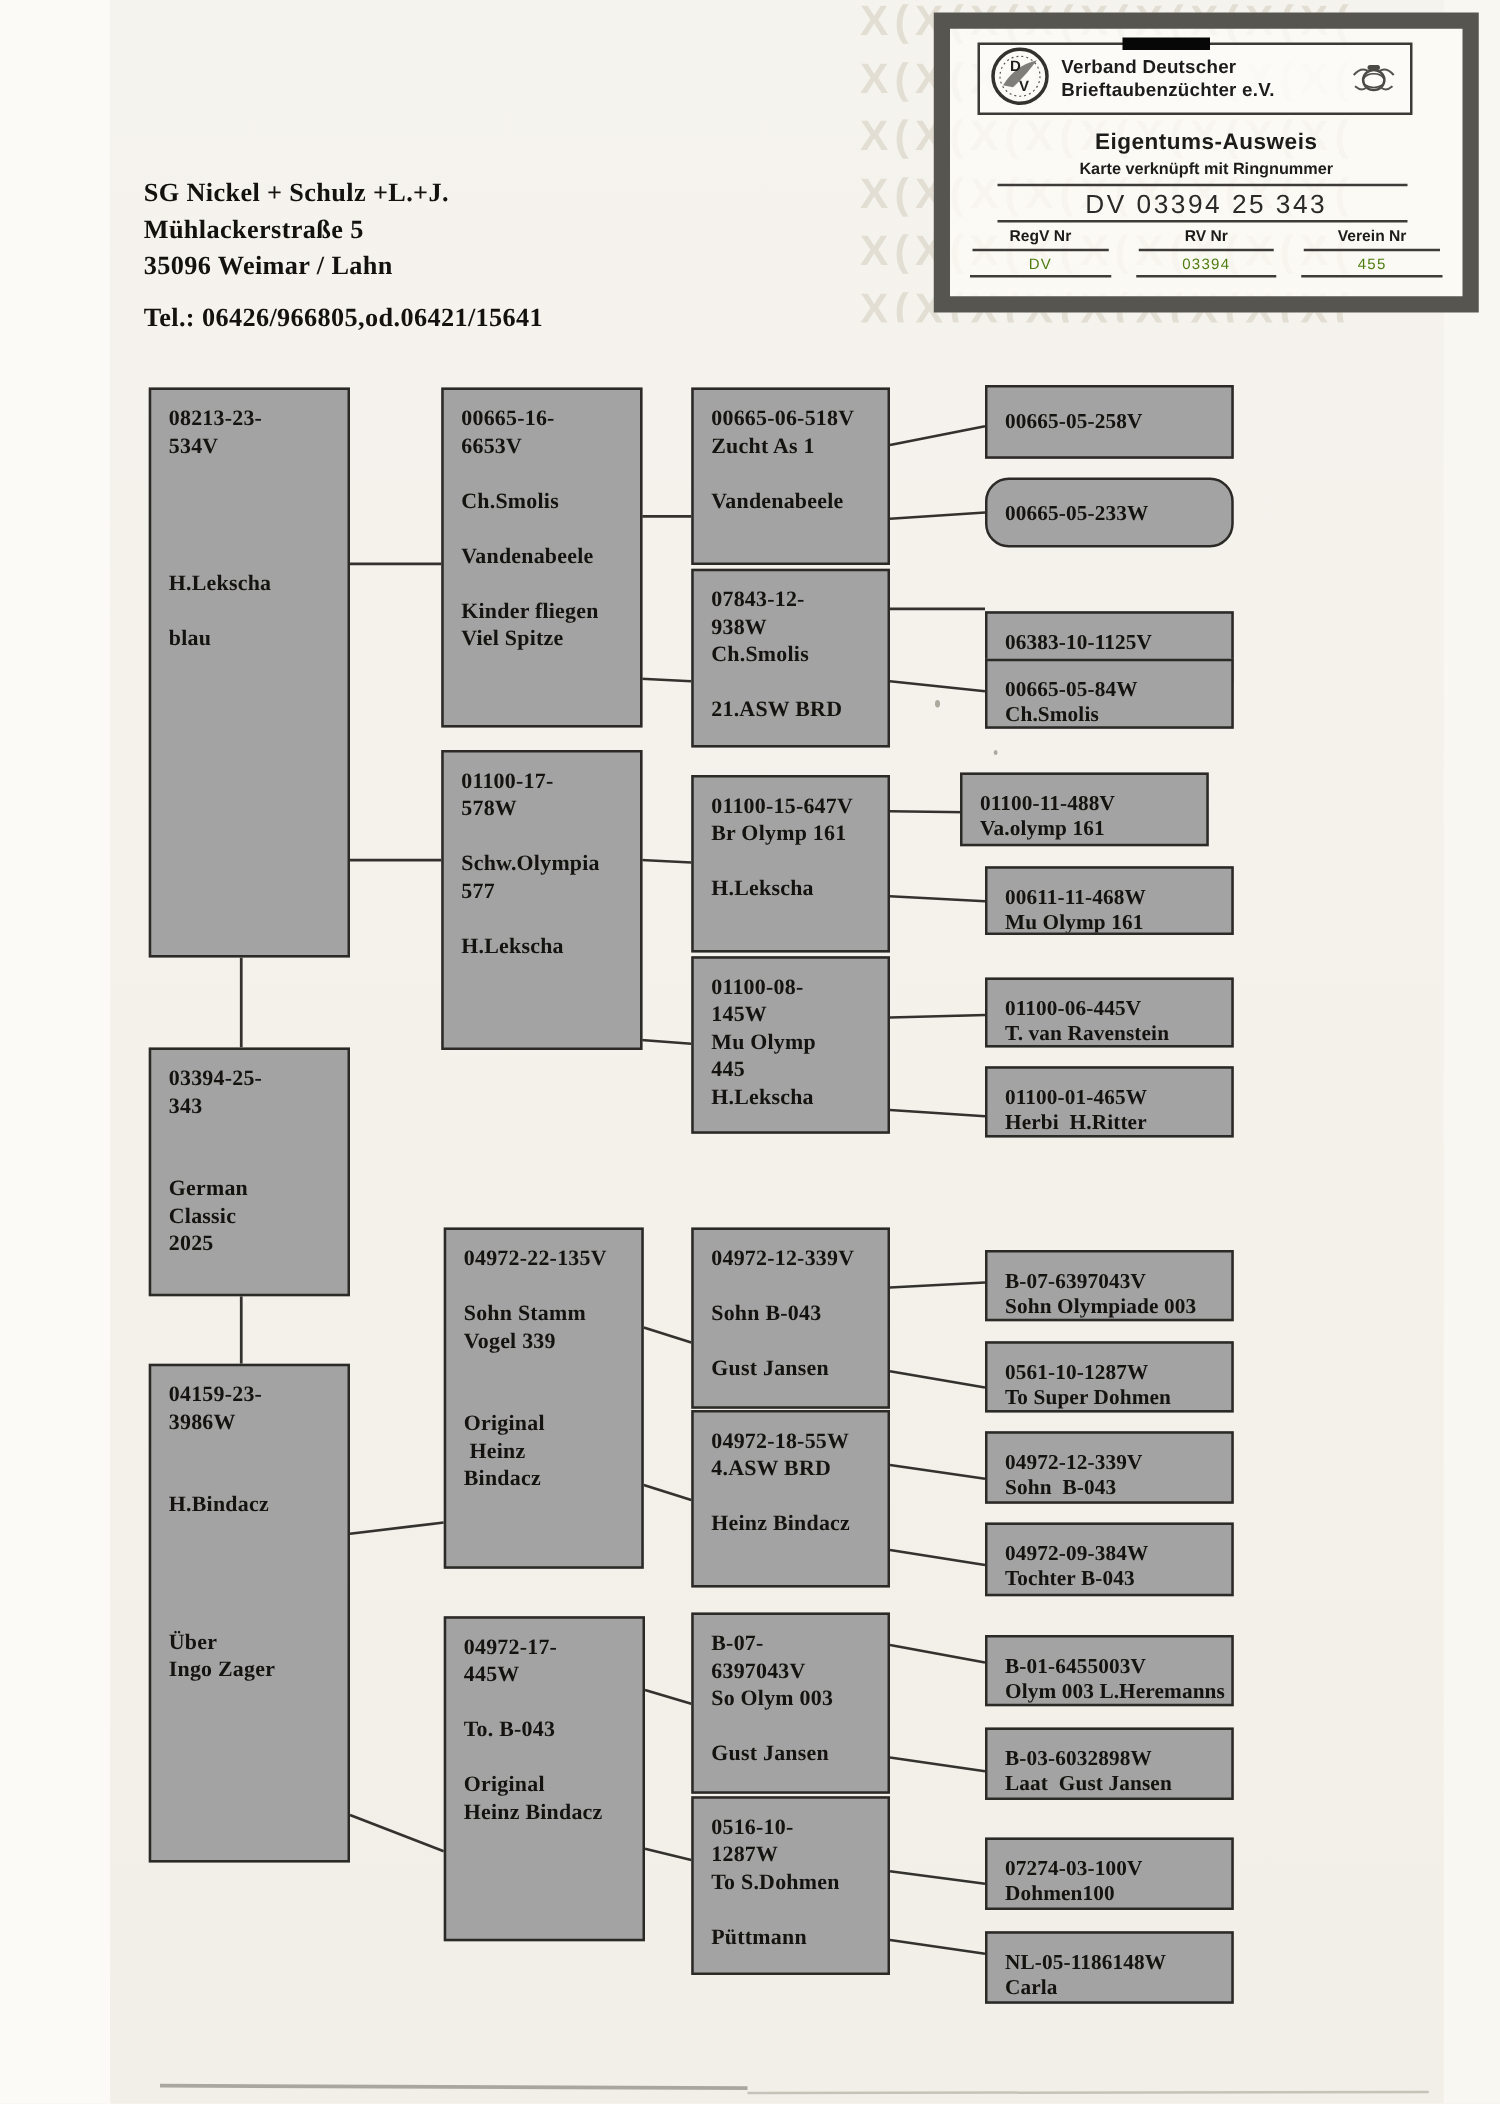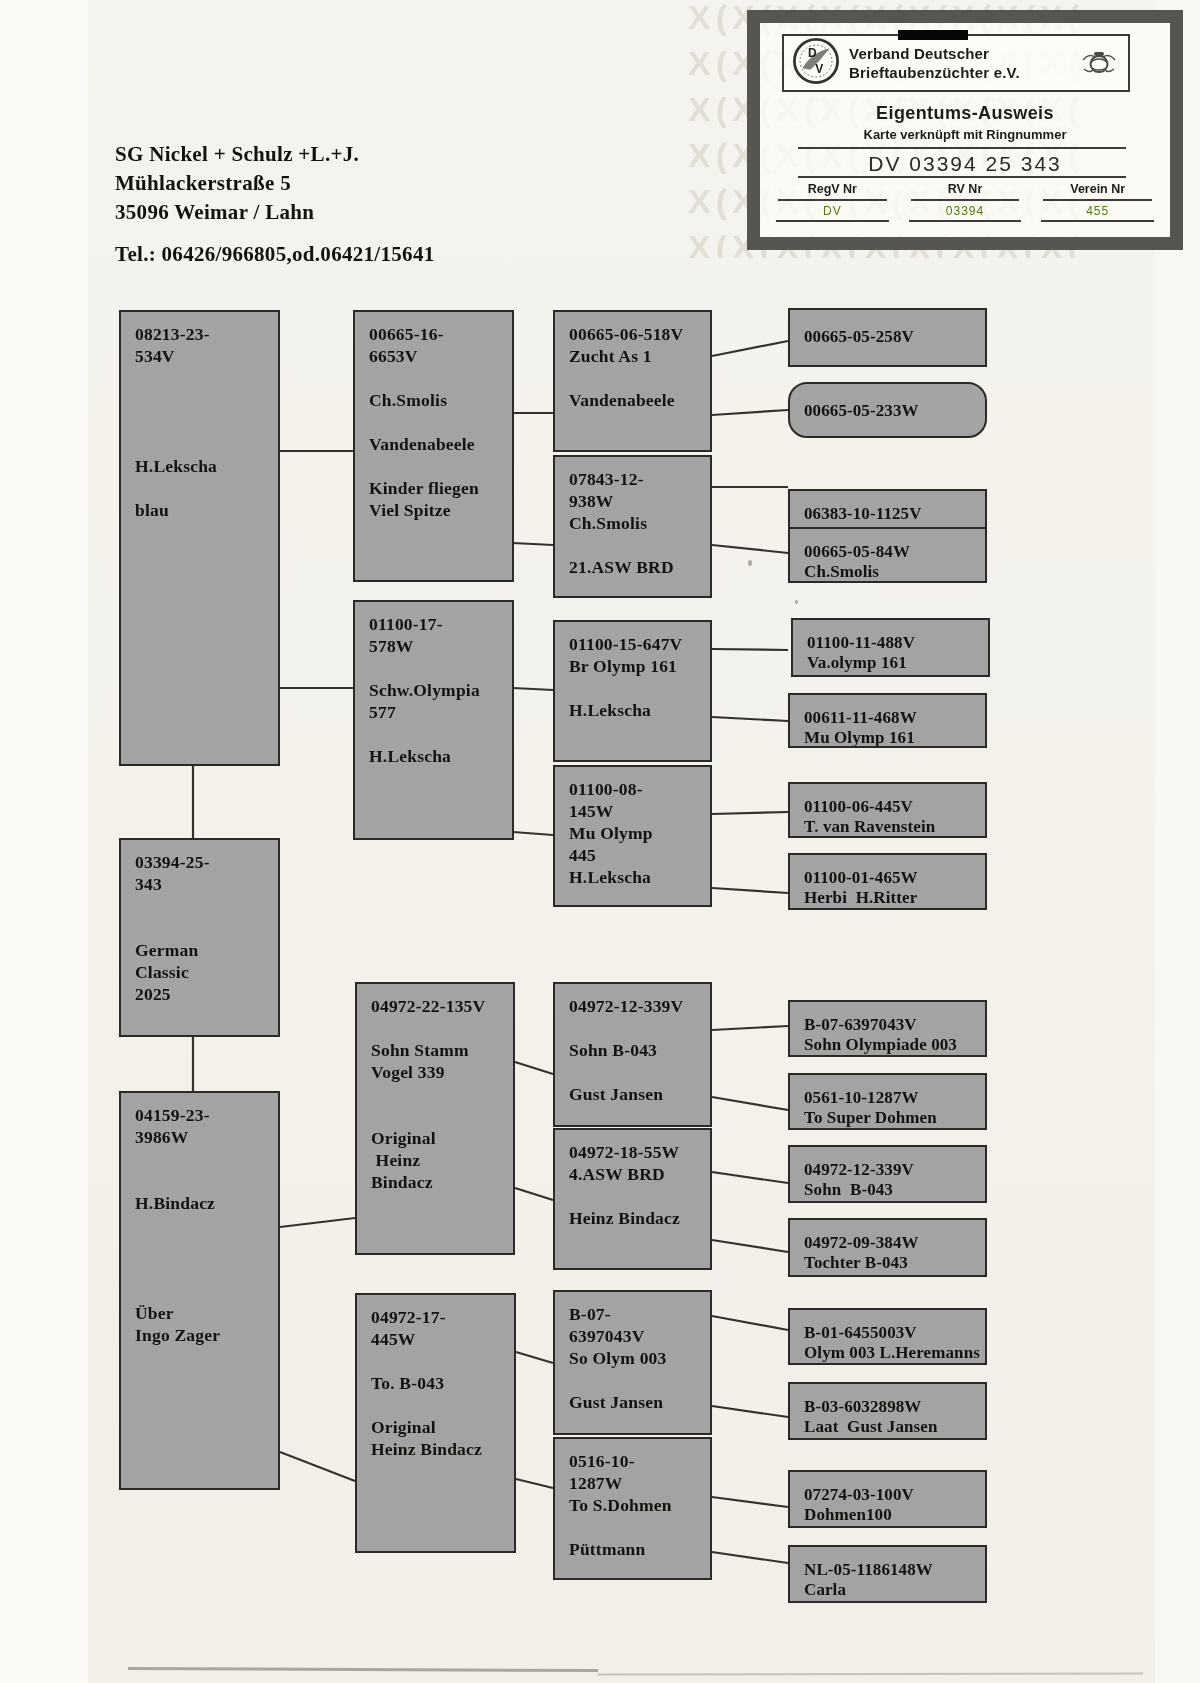--- a/index.html
+++ b/index.html
@@ -296,21 +296,21 @@
         <div class="bl">00665-05-233W</div>
       </div>
       <div class="box g4" style="left: 788px; top: 453px; width: 199px; height: 57px; margin-top: 36px;">
         <div class="bl">06383-10-1125V</div>
         <div class="bl">Beumer Sandbote</div>
       </div>
       <div class="box g4" style="left: 788px; top: 527px; width: 199px; height: 56px;">
         <div class="bl">00665-05-84W</div>
         <div class="bl">Ch.Smolis</div>
       </div>
-      <div class="box g4" style="left: 791px; top: 618px; width: 199px; height: 59px;">
+      <div class="box g4" style="left: 768px; top: 618px; width: 199px; height: 59px;">
         <div class="bl">01100-11-488V</div>
         <div class="bl">Va.olymp 161</div>
       </div>
       <div class="box g4" style="left: 788px; top: 693px; width: 199px; height: 55px;">
         <div class="bl">00611-11-468W</div>
         <div class="bl">Mu Olymp 161</div>
       </div>
       <div class="box g4" style="left: 788px; top: 782px; width: 199px; height: 56px;">
         <div class="bl">01100-06-445V</div>
         <div class="bl">T. van Ravenstein</div>

